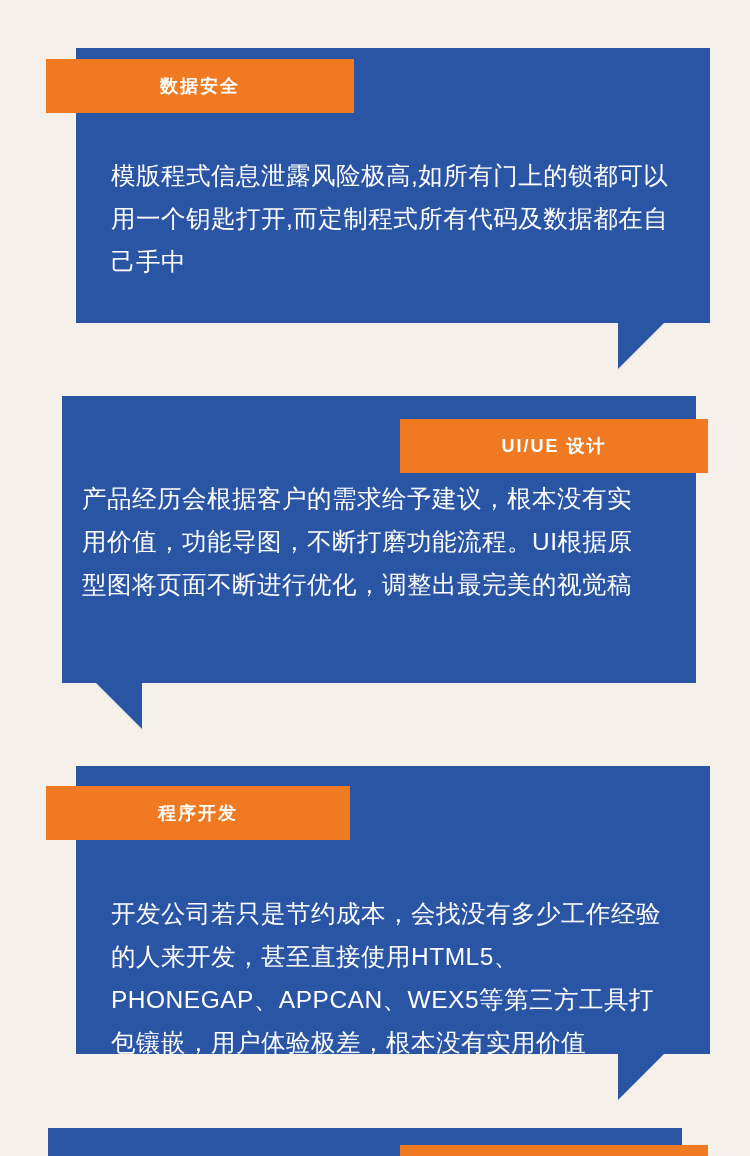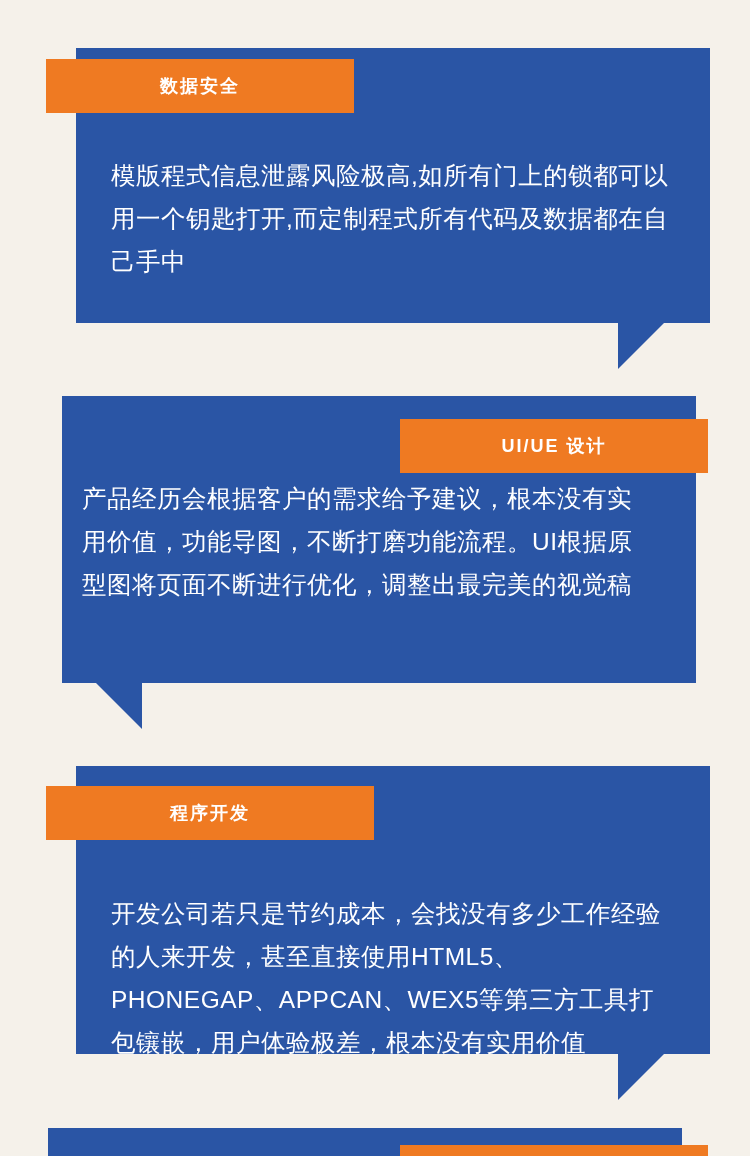--- a/index.html
+++ b/index.html
@@ -84,21 +84,21 @@
 
   
   #card2 { left: 62px; top: 396px; width: 634px; height: 287px; }
   #tail2 { left: 96px; top: 683px; }
   #label2 { left: 400px; top: 419px; width: 308px; }
   #text2 { left: 82px; top: 477px; width: 570px; }
 
   
   #card3 { left: 76px; top: 766px; width: 634px; height: 288px; }
   #tail3 { left: 618px; top: 1054px; }
-  #label3 { left: 46px; top: 786px; width: 328px; }
+  #label3 { left: 46px; top: 786px; width: 304px; }
   #text3 { left: 111px; top: 848px; width: 560px; margin-top: 44px; }
 
   
   #card4 { left: 48px; top: 1128px; width: 634px; height: 60px; }
   #label4 { left: 400px; top: 1145px; width: 308px; }
 </style>
 </head>
 <body>
 
 <div class="page">

